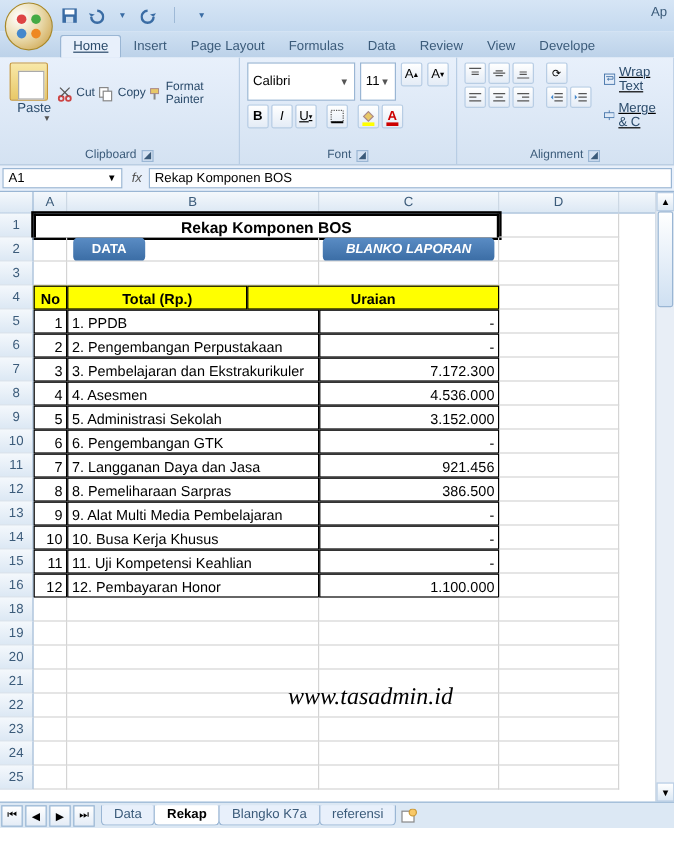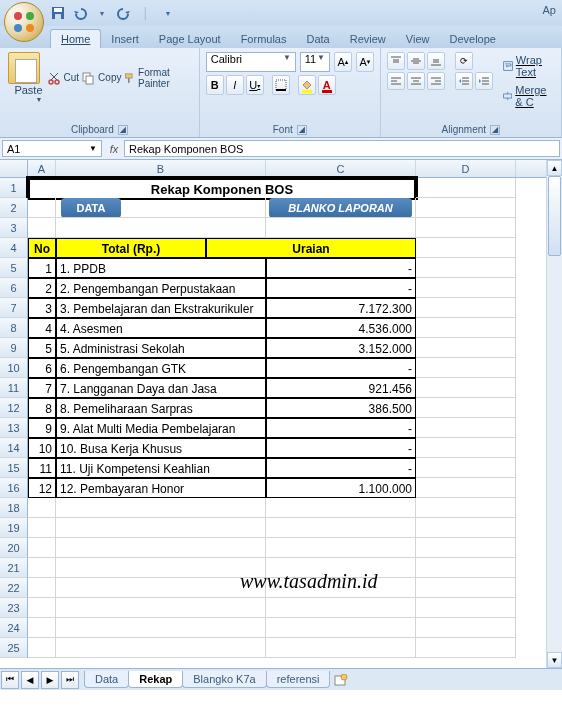--- a/index.html
+++ b/index.html
@@ -25,21 +25,21 @@
 .group-label .launcher { font-size:8px; border:1px solid #9ab6d4; padding:0 1px; line-height:8px; }
 .clipboard-top { display: flex; gap: 4px; }
 .paste { width: 40px; text-align: right; }
 .paste-icon { width: 32px; height: 32px; background: linear-gradient(#f8e8a8,#e8c868); border: 1px solid #c89838; border-radius: 2px; margin: 0 auto; position:relative; }
 .paste-icon::after { content:""; position:absolute; left:6px; top:6px; width:20px; height:22px; background:#fff; border:1px solid #aaa; }
 .clip-btns { display: flex; flex-direction: row; gap: 2px; font-size: 10px; color:#2a4a6a; }
 .clip-btns div { display:flex; align-items:center; gap:3px; }
 .clip-btns svg { width:14px; height:14px; }
 
 .font-top { display:flex; gap:4px; margin-bottom:3px; }
-.combo { background:#fff; border:1px solid #9ab6d4; height:20px; display:flex; align-items:flex-start; padding:0 4px; font-size:11px; }
+.combo { background:#fff; border:1px solid #9ab6d4; height:32px; display:flex; align-items:center; padding:0 4px; font-size:11px; }
 .combo .dd { margin-left:auto; font-size:8px; color:#555; }
 .fontname { width:90px; }
 .fontsize { width:30px; }
 .fbtn { width:18px; height:20px; border:1px solid #b8cde4; background:linear-gradient(#fff,#e4ecf6); display:inline-flex; align-items:center; justify-content:center; font-size:11px; border-radius:2px; }
 .fbtn.bold { font-weight:bold; }
 .fbtn.italic { font-style:italic; }
 .fbtn.uline { text-decoration:underline; }
 .font-row { display:flex; gap:2px; }
 .color-strip { width:10px; height:3px; }
 

